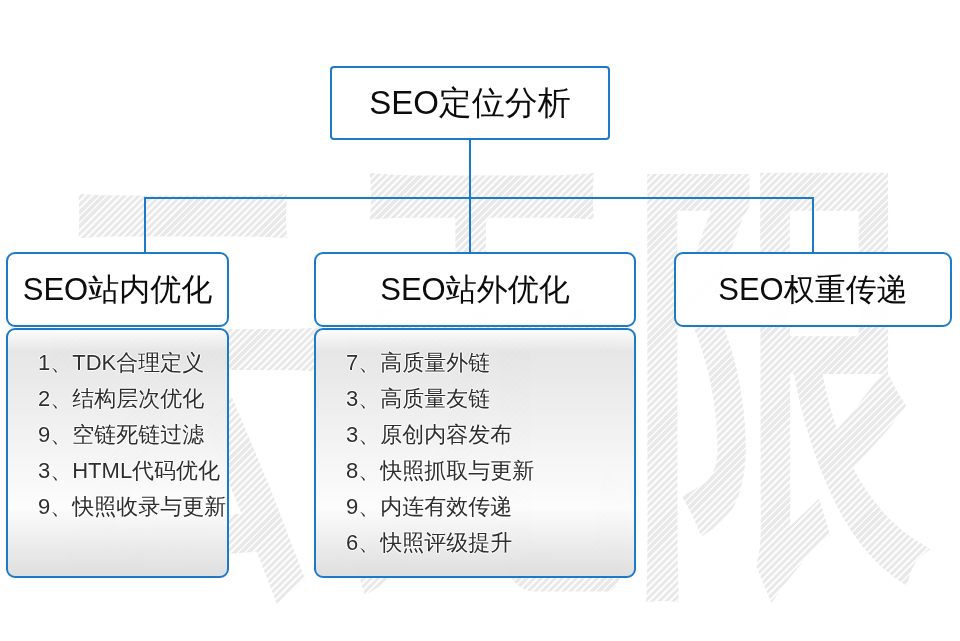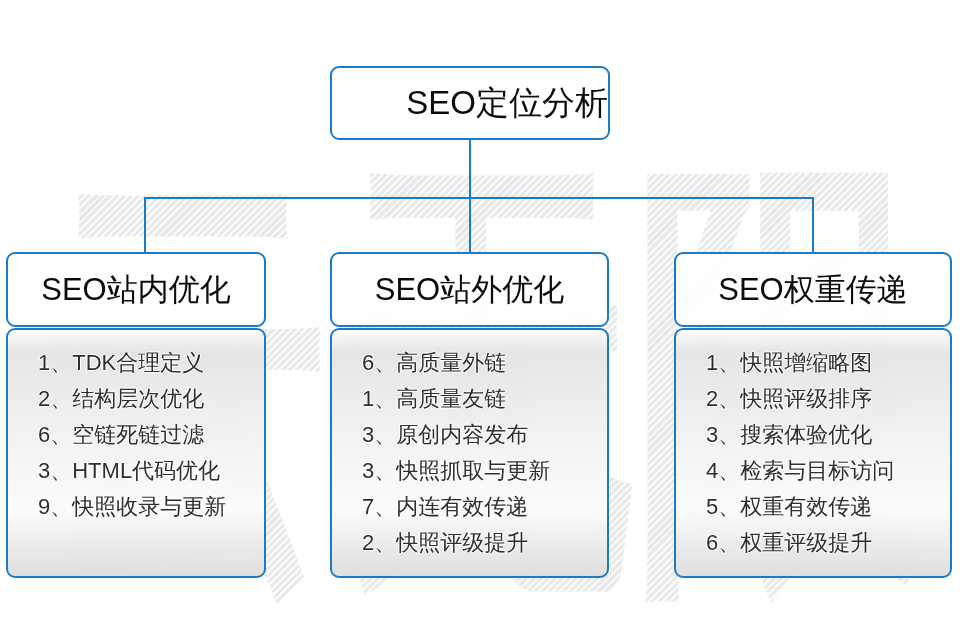--- a/index.html
+++ b/index.html
@@ -21,28 +21,28 @@
     z-index:1;
   }
   
   .line{position:absolute;background:#1b7ac9;z-index:2;}
   .line.v{width:2px;}
   .line.h{height:2px;}
   
   .node{
     position:absolute;box-sizing:border-box;
     background:rgba(255,255,255,0.93);
-    border:2px solid #1b7ac9;border-radius:9px;
-    display:flex;align-items:center;justify-content:flex-end;
+    border:2px solid #1b7ac9;border-radius:4px;
+    display:flex;align-items:center;justify-content:center;
     color:#0c0c0c;z-index:3;
   }
   .top-node{left:330px;top:66px;width:280px;height:74px;font-size:33px;}
   .column{position:absolute;top:252px;z-index:3;}
-  .col-0{left:6px;width:260px;}
-  .col-1{left:330px;width:279px;border-radius:21px;}
+  .col-0{left:6px;width:223px;}
+  .col-1{left:314px;width:322px;border-radius:21px;}
   .col-2{left:674px;width:278px;}
   .col-header{
     position:relative;box-sizing:border-box;width:100%;height:75px;
     background:rgba(255,255,255,0.93);
     border:2px solid #1b7ac9;border-radius:9px;
     display:flex;align-items:center;justify-content:center;
     font-size:31px;color:#0c0c0c;
   }
   .col-list{
     position:relative;box-sizing:border-box;width:100%;height:250px;margin-top:1px;
@@ -79,47 +79,39 @@
     <span>SEO定位分析</span>
   </div>
 
   <div class="column col-0">
     <div class="col-header">
       <span>SEO站内优化</span>
     </div>
     <div class="col-list">
       <div class="item">1、TDK合理定义</div>
       <div class="item">2、结构层次优化</div>
-      <div class="item">6、空链死链过滤</div>
+      <div class="item">9、空链死链过滤</div>
       <div class="item">3、HTML代码优化</div>
       <div class="item">9、快照收录与更新</div>
     </div>
   </div>
 
   <div class="column col-1">
     <div class="col-header">
       <span>SEO站外优化</span>
     </div>
     <div class="col-list">
-      <div class="item">6、高质量外链</div>
-      <div class="item">1、高质量友链</div>
+      <div class="item">7、高质量外链</div>
+      <div class="item">3、高质量友链</div>
       <div class="item">3、原创内容发布</div>
-      <div class="item">3、快照抓取与更新</div>
-      <div class="item">7、内连有效传递</div>
-      <div class="item">2、快照评级提升</div>
+      <div class="item">8、快照抓取与更新</div>
+      <div class="item">9、内连有效传递</div>
+      <div class="item">6、快照评级提升</div>
     </div>
   </div>
 
   <div class="column col-2">
     <div class="col-header">
       <span>SEO权重传递</span>
     </div>
-    <div class="col-list">
-      <div class="item">1、快照增缩略图</div>
-      <div class="item">2、快照评级排序</div>
-      <div class="item">3、搜索体验优化</div>
-      <div class="item">4、检索与目标访问</div>
-      <div class="item">5、权重有效传递</div>
-      <div class="item">6、权重评级提升</div>
-    </div>
   </div>
 
 </div>
 
 </body></html>

